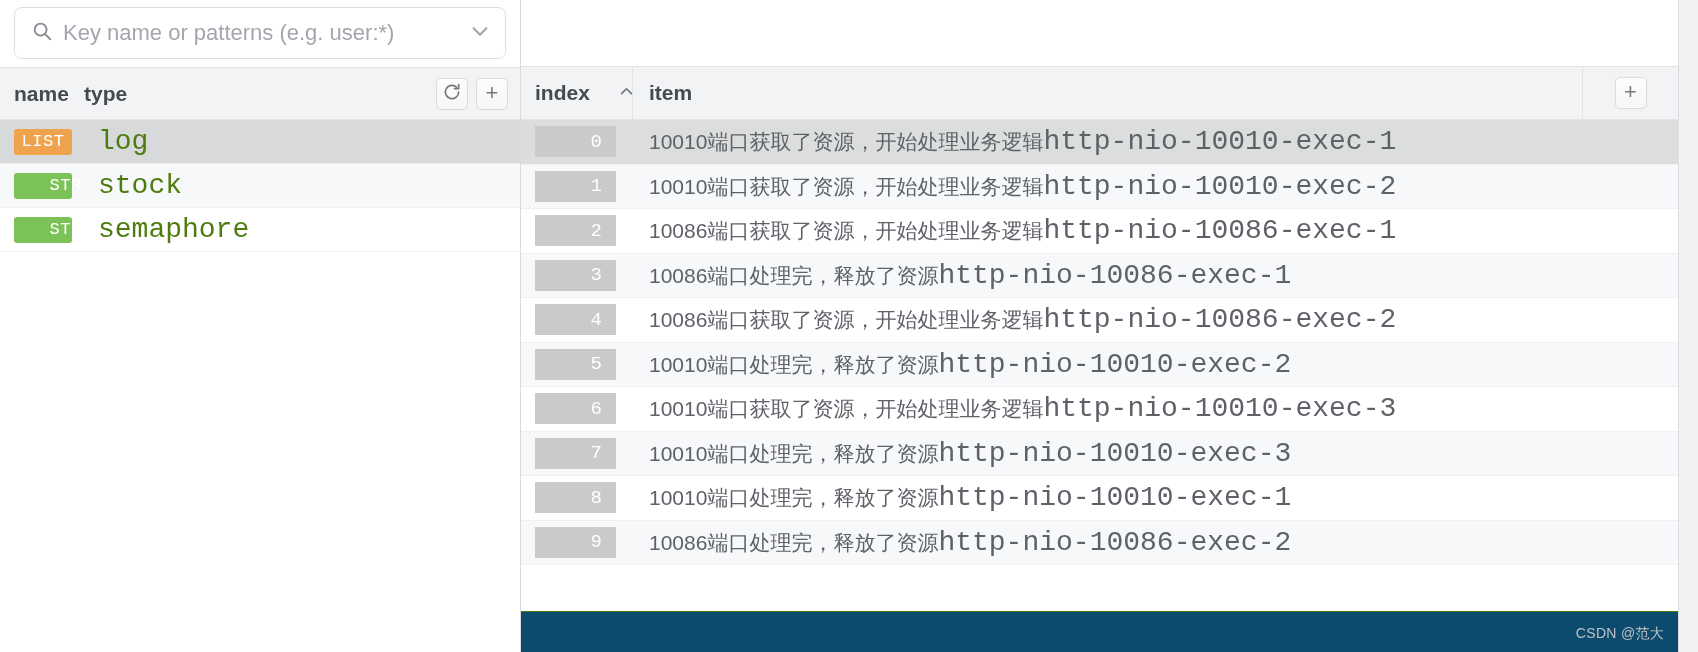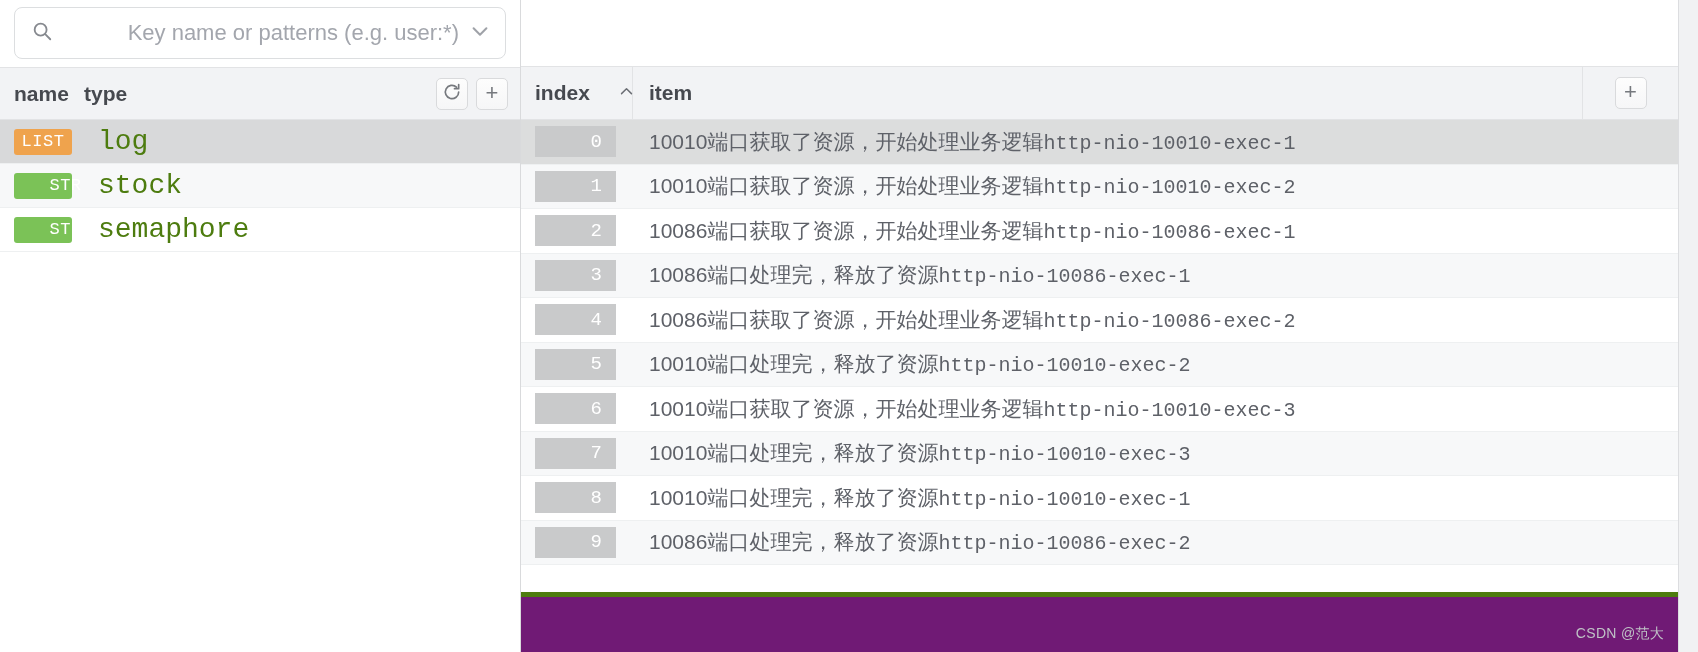--- a/index.html
+++ b/index.html
@@ -55,21 +55,20 @@
 
   .search-input {
     flex: 1 1 auto;
     border: none;
     outline: none;
     background: transparent;
     font-family: "Liberation Sans", sans-serif;
     font-size: 22px;
     color: #303133;
     height: 100%;
-    text-align: right;
   }
   .search-input::placeholder { color: #a3a6ad; }
 
   .chevron-down { flex: 0 0 auto; display: block; }
 
   .key-table-header {
     height: 53px;
     background: #f2f3f5;
     border-top: 1px solid #e2e3e5;
     border-bottom: 1px solid #e2e3e5;
@@ -231,27 +230,27 @@
 
   .item-text {
     margin-left: 33px;
     font-size: 21px;
     color: #5e6168;
     white-space: nowrap;
     overflow: hidden;
   }
   .item-text .mono {
     font-family: "Liberation Mono", monospace;
-    font-size: 20px;
+    font-size: 28px;
   }
 
   .value-footer {
-    height: 60px;
-    background: #701a75;
-    border-top: 5px solid #4d7c0f;
+    height: 41px;
+    background: #0c4a6e;
+    border-top: 1px solid #4d7c0f;
     position: relative;
   }
 
   .watermark {
     position: absolute;
     right: 14px;
     bottom: 9px;
     font-size: 14px;
     color: #bfc2c6;
     letter-spacing: 0.3px;

